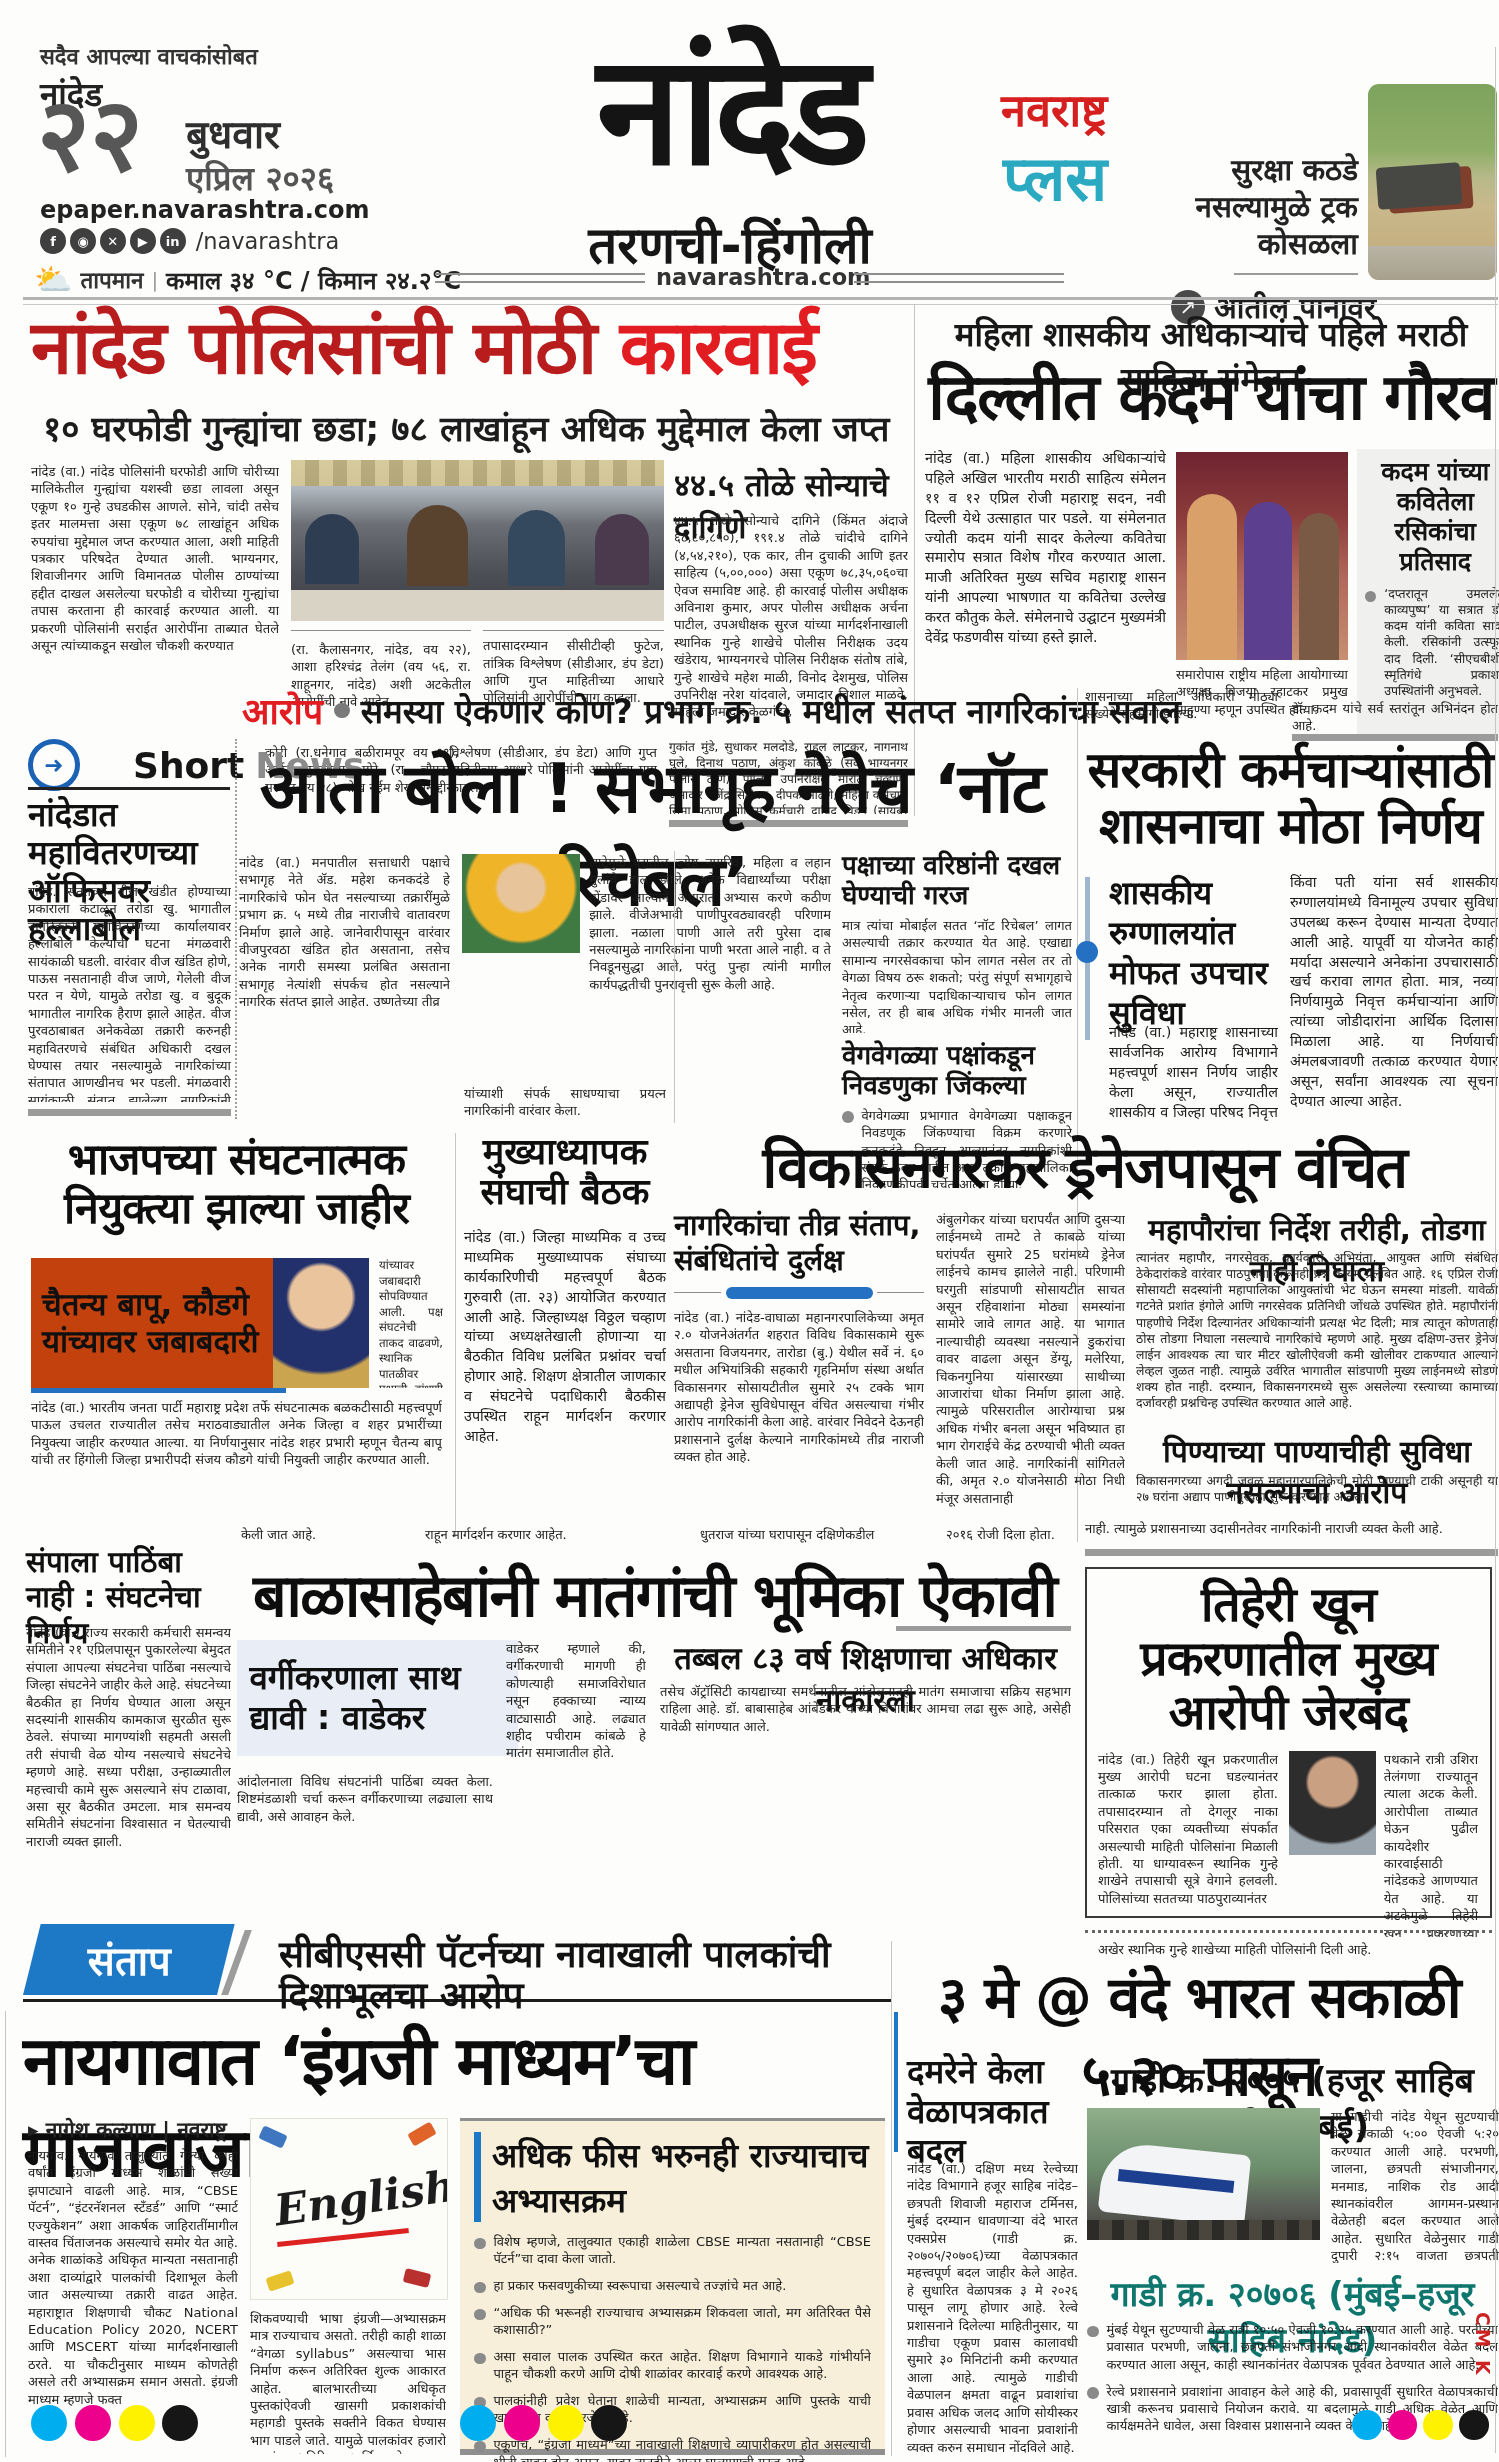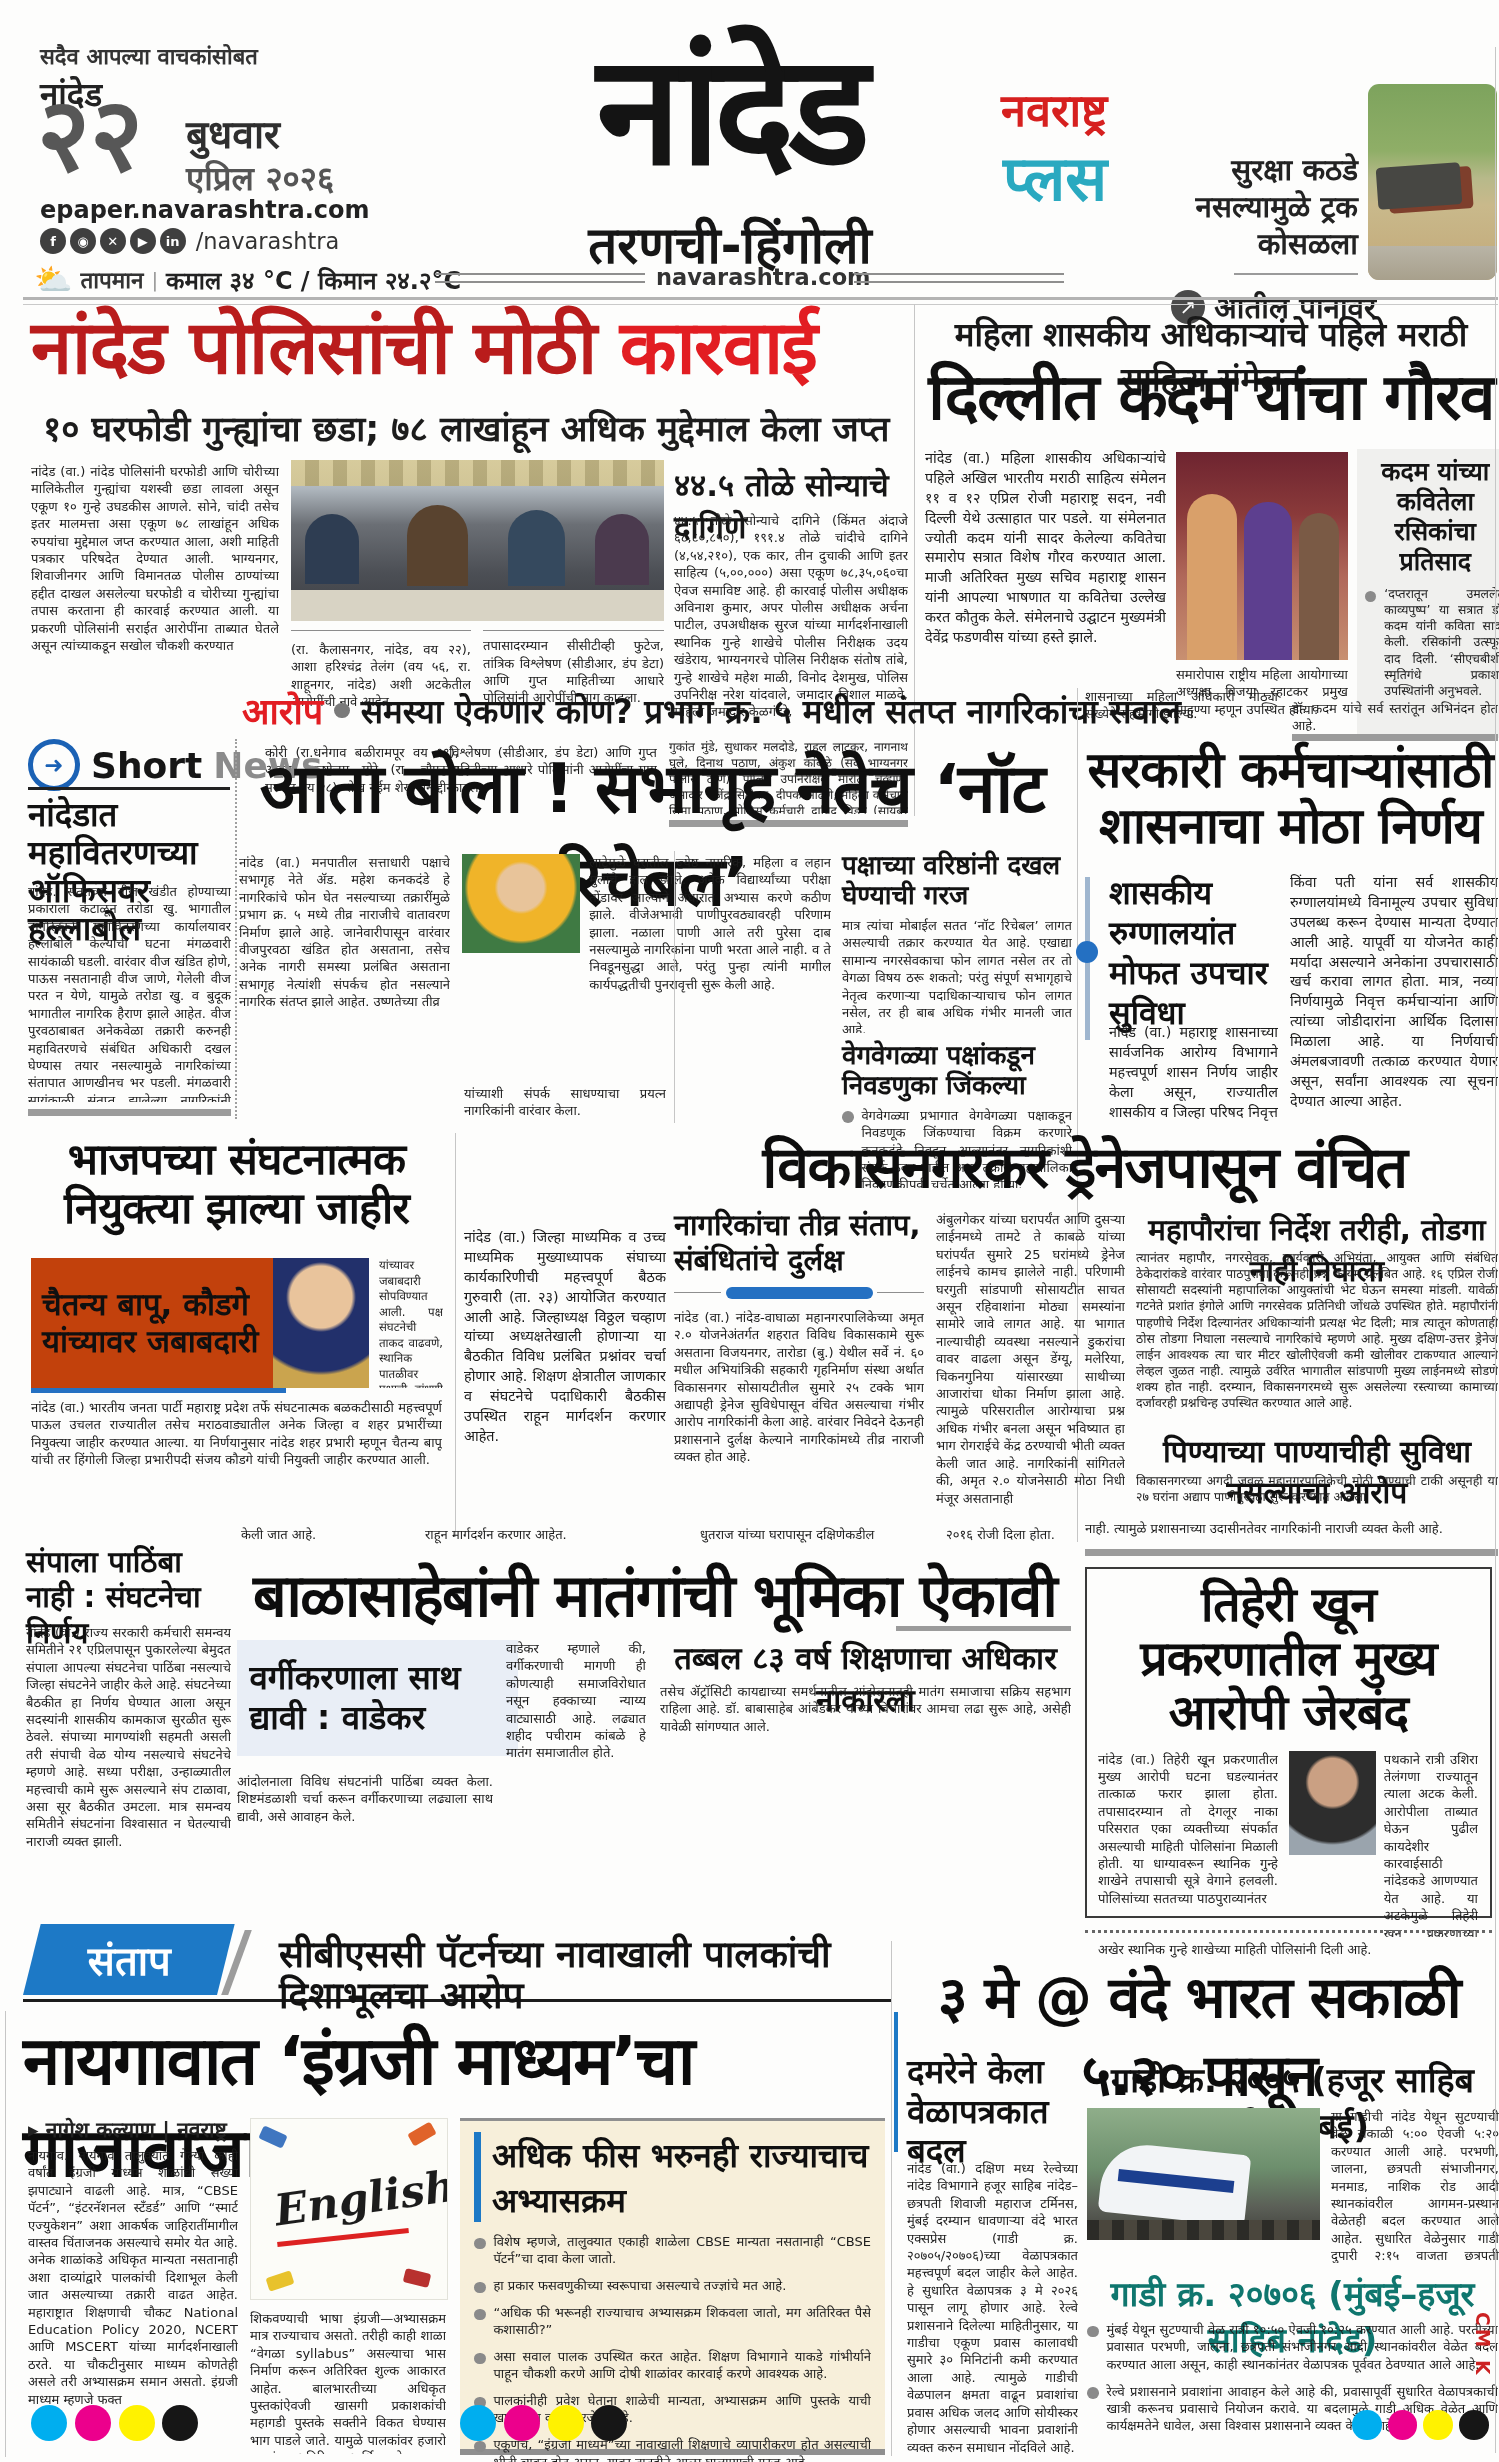--- a/index.html
+++ b/index.html
@@ -119,21 +119,21 @@
     </div>
   </div>
 
   <div class="abs bt" style="left:1085px;top:688px;width:193px;height:43px;">शासनाच्या महिला अधिकारी मोठ्या संख्येने सहभागी झाल्या.</div>
   <div class="abs bt" style="left:1292px;top:700px;width:206px;height:31px;">डॉ. कदम यांचे सर्व स्तरांतून अभिनंदन होत आहे.</div>
   <div class="gbar" style="left:1292px;top:734px;width:206px;"></div>
 
   <div class="abs" style="left:28px;top:739px;display:flex;align-items:center;gap:11px;">
     <span style="display:inline-flex;width:42px;height:42px;border-radius:50%;border:5.4px solid #1b62b5;color:#1b62b5;
           align-items:center;justify-content:center;font-size:23px;font-weight:900;">➜</span>
-    <span style="font-size:36px;font-weight:900;color:#161616;">Short</span>
+    <span style="font-size:36px;font-weight:900;color:#161616;margin-left:42px;">Short</span>
     <span style="font-size:36px;font-weight:900;color:#8b8b8b;">News</span>
   </div>
   <div class="abs" style="left:28px;top:787px;width:202px;border-top:3.9px solid #222;"></div>
   <div class="abs" style="left:28px;top:796px;width:203px;font-size:33px;font-weight:900;line-height:1.15;color:#111;">नांदेडात महावितरणच्या ऑफिसवर हल्लाबोल</div>
   <div class="abs bt" style="left:28px;top:883px;width:203px;height:219px;">नांदेड. सततच्या वीज खंडीत होण्याच्या प्रकाराला कंटाळून तरोडा खु. भागातील नागरिकांनी महावितरणच्या कार्यालयावर हल्लाबोल केल्याची घटना मंगळवारी सायंकाळी घडली. वारंवार वीज खंडित होणे, पाऊस नसतानाही वीज जाणे, गेलेली वीज परत न येणे, यामुळे तरोडा खु. व बुदूक भागातील नागरिक हैराण झाले आहेत. वीज पुरवठाबाबत अनेकवेळा तक्रारी करुनही महावितरणचे संबंधित अधिकारी दखल घेण्यास तयार नसल्यामुळे नागरिकांच्या संतापात आणखीनच भर पडली. मंगळवारी सायंकाळी संतप्त झालेल्या नागरिकांनी तरोडा खु. येथील कार्यालयात धाव घेतली. यावेळी कार्यालयातील फर्निचरची मोडतोड करण्यात आली.</div>
   <div class="gbar" style="left:28px;top:1109px;width:203px;"></div>
   <div class="abs" style="left:235px;top:739px;height:380px;border-left:2.3px dotted #9f9f9f;"></div>
 
   <div class="abs" style="left:242px;top:686px;display:flex;align-items:center;">
     <span style="font-size:36px;font-weight:900;color:#e21d22;">आरोप</span>
@@ -172,20 +172,21 @@
   <div class="photo" style="left:273px;top:1258px;width:96px;height:130px;
        background:radial-gradient(circle at 50% 30%,#e9c49c 0 30%,#22306b 34% 72%,#caa44e 76% 100%);"></div>
   <div class="abs bt" style="left:379px;top:1258px;width:64px;height:130px;font-size:11.6px;">यांच्यावर जबाबदारी सोपविण्यात आली. पक्ष संघटनेची ताकद वाढवणे, स्थानिक पातळीवर पक्षाची बांधणी मजबूत करणे आणि आगामी निवडणुकांच्या पार्श्वभूमीवर समन्वय राखणे या उद्देशाने या नियुक्त्या करण्यात आल्या. नव्या प्रभारींचे पदाधिकाऱ्यांकडून स्वागत करण्यात आले असून, पक्षश्रेष्ठींनी दिलेली जबाबदारी प्रामाणिकपणे पार पाडू, अशी ग्वाही दोघांनी दिली.</div>
   <div class="abs bt" style="left:31px;top:1399px;width:411px;height:130px;">नांदेड (वा.) भारतीय जनता पार्टी महाराष्ट्र प्रदेश तर्फे संघटनात्मक बळकटीसाठी महत्त्वपूर्ण पाऊल उचलत राज्यातील तसेच मराठवाड्यातील अनेक जिल्हा व शहर प्रभारींच्या नियुक्त्या जाहीर करण्यात आल्या. या निर्णयानुसार नांदेड शहर प्रभारी म्हणून चैतन्य बापू यांची तर हिंगोली जिल्हा प्रभारीपदी संजय कौडगे यांची नियुक्ती जाहीर करण्यात आली.</div>
 
   <div class="abs" style="left:26px;top:1545px;width:205px;font-size:29.5px;font-weight:900;line-height:1.2;color:#101010;">संपाला पाठिंबा नाही : संघटनेचा निर्णय</div>
   <div class="abs bt" style="left:26px;top:1624px;width:205px;height:286px;">नांदेड (वा.) राज्य सरकारी कर्मचारी समन्वय समितीने २१ एप्रिलपासून पुकारलेल्या बेमुदत संपाला आपल्या संघटनेचा पाठिंबा नसल्याचे जिल्हा संघटनेने जाहीर केले आहे. संघटनेच्या बैठकीत हा निर्णय घेण्यात आला असून सदस्यांनी शासकीय कामकाज सुरळीत सुरू ठेवले. संपाच्या मागण्यांशी सहमती असली तरी संपाची वेळ योग्य नसल्याचे संघटनेचे म्हणणे आहे. सध्या परीक्षा, उन्हाळ्यातील महत्त्वाची कामे सुरू असल्याने संप टाळावा, असा सूर बैठकीत उमटला. मात्र समन्वय समितीने संघटनांना विश्वासात न घेतल्याची नाराजी व्यक्त झाली.</div>
 
   <div class="vrule" style="left:455px;top:1133px;height:404px;"></div>
   <div class="abs bt" style="left:464px;top:1085px;width:202px;height:40px;">यांच्याशी संपर्क साधण्याचा प्रयत्न नागरिकांनी वारंवार केला.</div>
+  <div class="abs ctr" style="left:464px;top:1132px;width:202px;font-size:36px;font-weight:900;line-height:1.12;color:#0e0e0e;">मुख्याध्यापक संघाची बैठक</div>
   <div class="abs bt18" style="left:464px;top:1228px;width:202px;height:304px;">नांदेड (वा.) जिल्हा माध्यमिक व उच्च माध्यमिक मुख्याध्यापक संघाच्या कार्यकारिणीची महत्त्वपूर्ण बैठक गुरुवारी (ता. २३) आयोजित करण्यात आली आहे. जिल्हाध्यक्ष विठ्ठल चव्हाण यांच्या अध्यक्षतेखाली होणाऱ्या या बैठकीत विविध प्रलंबित प्रश्नांवर चर्चा होणार आहे. शिक्षण क्षेत्रातील जाणकार व संघटनेचे पदाधिकारी बैठकीस उपस्थित राहून मार्गदर्शन करणार आहेत.</div>
 
   <div class="vrule" style="left:674px;top:851px;height:272px;"></div>
   <div class="abs ctr" style="left:671px;top:1126px;width:827px;font-size:57px;font-weight:900;letter-spacing:-1.6px;color:#0d0d0d;">विकासनगरकर ड्रेनेजपासून वंचित</div>
   <div class="abs" style="left:674px;top:1208px;width:250px;font-size:29px;font-weight:900;line-height:1.2;color:#101010;">नागरिकांचा तीव्र संताप, संबंधितांचे दुर्लक्ष</div>
   <div class="abs" style="left:674px;top:1287px;width:250px;display:flex;align-items:center;">
     <span style="flex:1;border-top:1.6px solid #8e8e8e;"></span>
     <span style="width:147px;height:11.6px;border-radius:6.2px;background:#2470c2;margin:0 4.7px;"></span>
     <span style="flex:1;border-top:1.6px solid #8e8e8e;"></span>
   </div>

